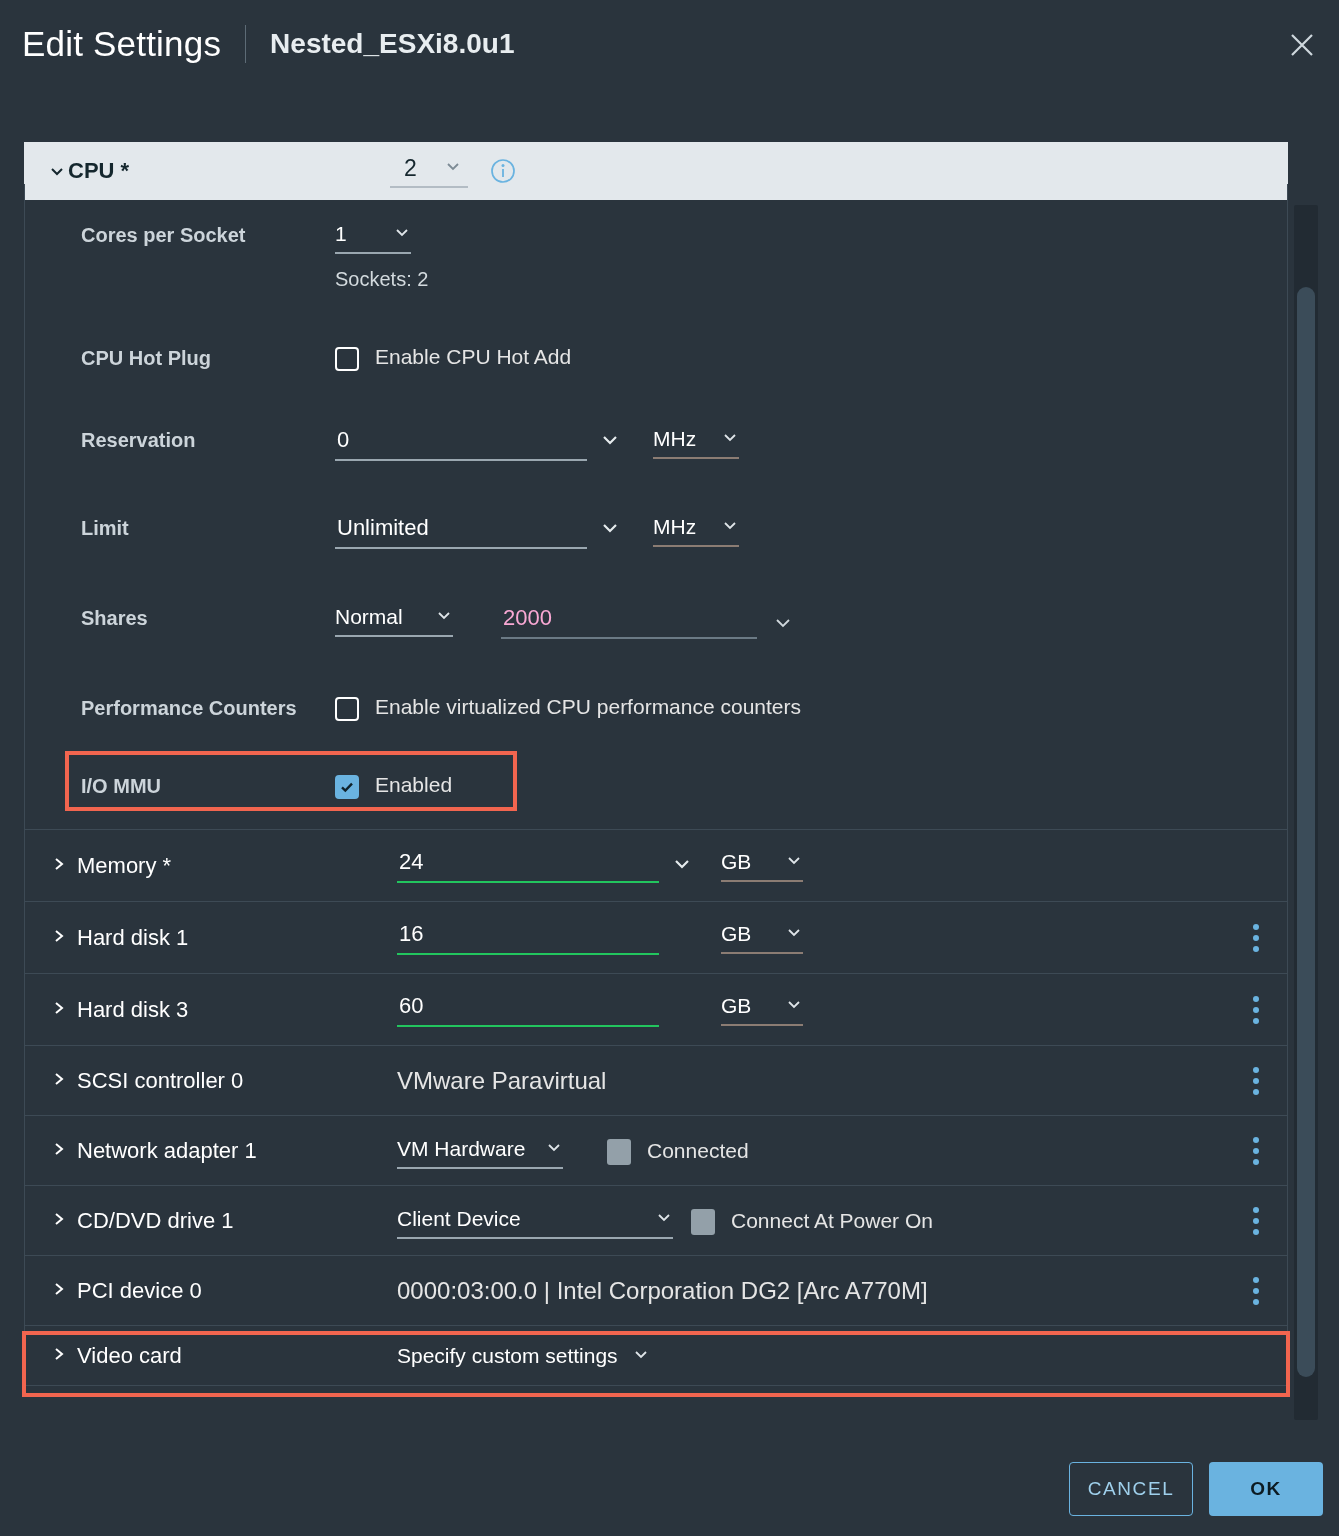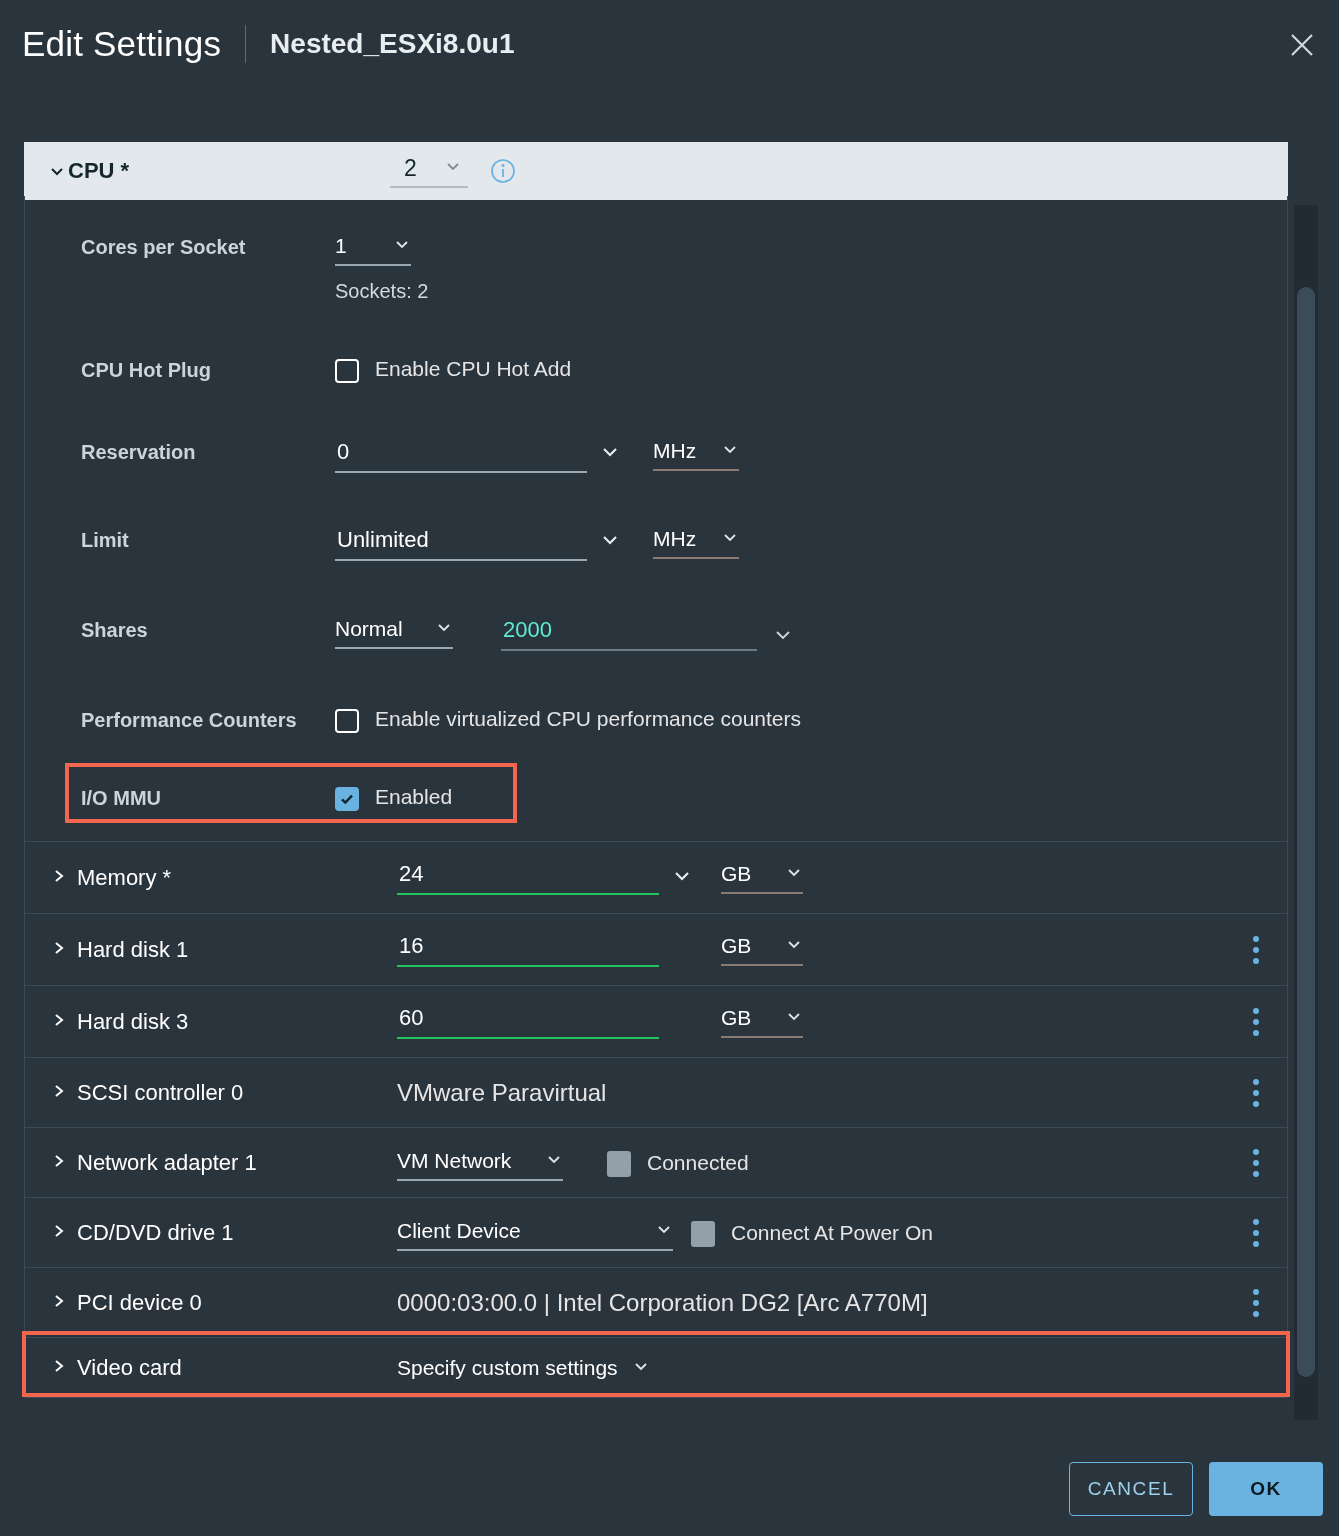--- a/index.html
+++ b/index.html
@@ -73,21 +73,21 @@
   }
   .row-field { flex: 1; display: flex; align-items: flex-start; }
 
   .cpu-row { padding: 24px 0 24px 0; }
 
   .underline-input {
     border-bottom: 2px solid #9aa7b0;
     min-height: 34px; display: flex; align-items: flex-start;
     font-size: 22px; color: #ffffff; padding-left: 2px;
   }
-  .underline-input.disabled { color: #5eead4; border-bottom-color: #6b7a85; }
+  .underline-input.disabled { color: #f9a8d4; border-bottom-color: #6b7a85; }
 
   .chk {
     width: 24px; height: 24px; border: 2px solid #ffffff; border-radius: 4px;
     flex: 0 0 24px; margin-top: 2px; background: transparent;
   }
   .chk.checked {
     background: #6ab3e0; border-color: #6ab3e0;
     display: flex; align-items: center; justify-content: center;
   }
   .chk.grey { background: #93a0a9; border: none; width: 22px; height: 26px; border-radius: 3px; }
@@ -198,21 +198,21 @@
       <span class="info-icon">
         <svg width="26" height="26" viewBox="0 0 26 26">
           <circle cx="13" cy="13" r="11" stroke="#6ab3e0" stroke-width="1.7" fill="none"></circle>
           <circle cx="13" cy="7.6" r="1.5" fill="#6ab3e0"></circle>
           <path d="M13 11 L13 19" stroke="#6ab3e0" stroke-width="1.8"></path>
         </svg>
       </span>
     </span>
   </div>
 
-  <div class="panel" style="top:96px">
+  <div class="panel" style="top:84px">
 
     <div class="cpu-body">
 
       <div class="row cpu-row" style="padding-top:38px;">
         <div class="row-label">Cores per Socket</div>
         <div class="row-field" style="flex-direction:column;">
           <div class="sel" style="width:76px; justify-content:space-between;">
             <span>1</span>
             <span>
               <svg width="18" height="18" viewBox="0 0 18 18">
@@ -425,21 +425,21 @@
       <div class="dev-label">
         <span>
           <svg width="16" height="18" viewBox="0 0 16 18">
               <path d="M5 4 L11 9 L5 14" stroke="#ffffff" stroke-width="2" fill="none"></path>
             </svg>
         </span>
         <span>Network adapter 1</span>
       </div>
       <div class="dev-val">
         <div class="sel" style="width:166px;justify-content:space-between;margin-top:4px;">
-          <span>VM Network</span>
+          <span>VM Hardware</span>
           <span>
             <svg width="18" height="18" viewBox="0 0 18 18">
                 <path d="M4 7 L9 12 L14 7" stroke="#dfe5e9" stroke-width="1.8" fill="none"></path>
               </svg>
           </span>
         </div>
         <span class="chk grey" style="margin-left:44px;"></span>
         <span class="chk-label">Connected</span>
       </div>
       <div class="kebab">

